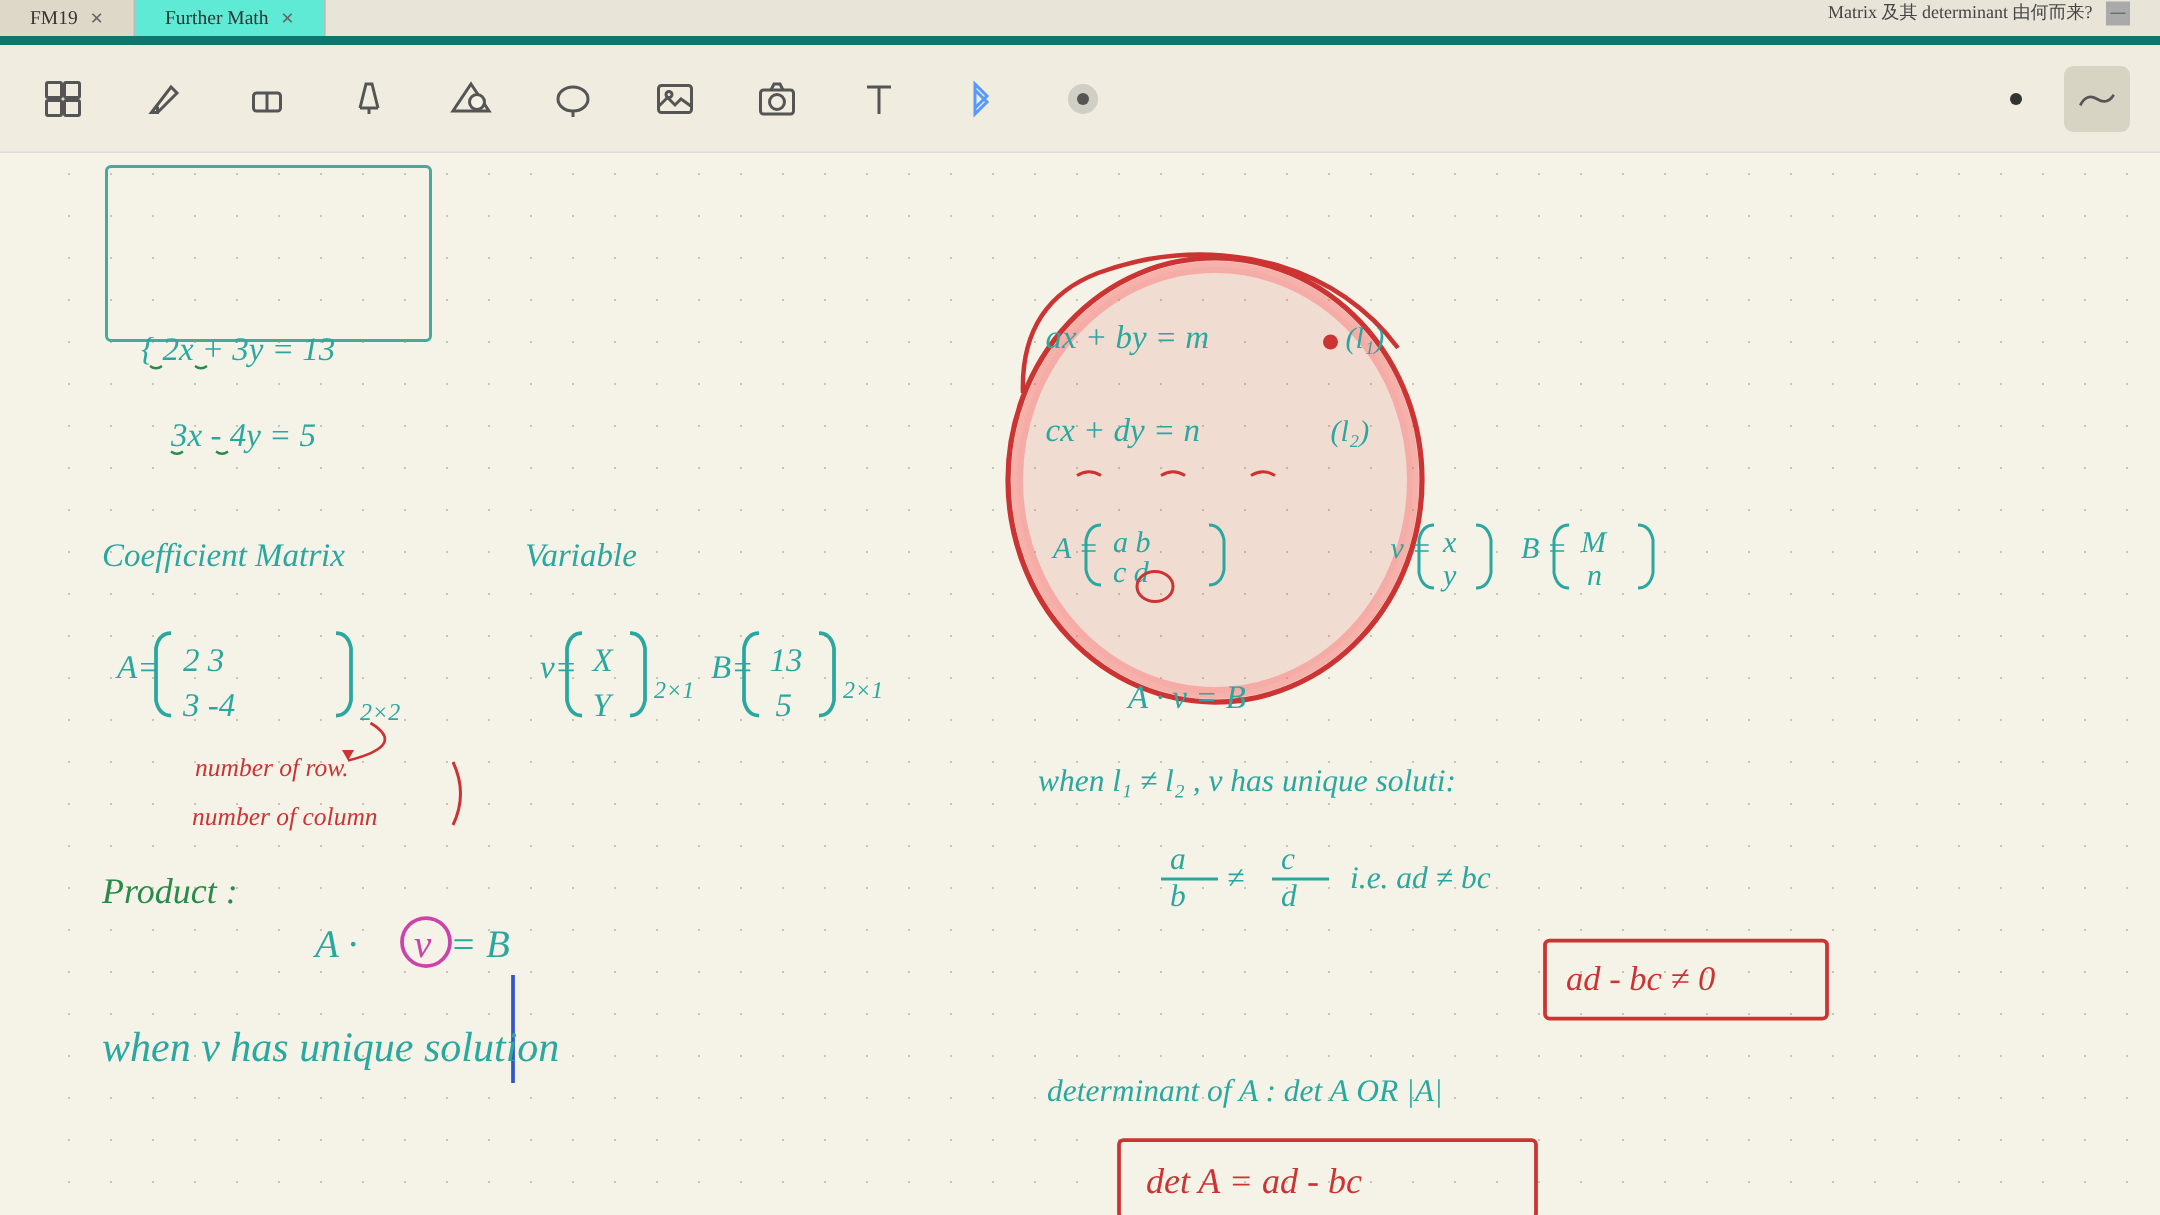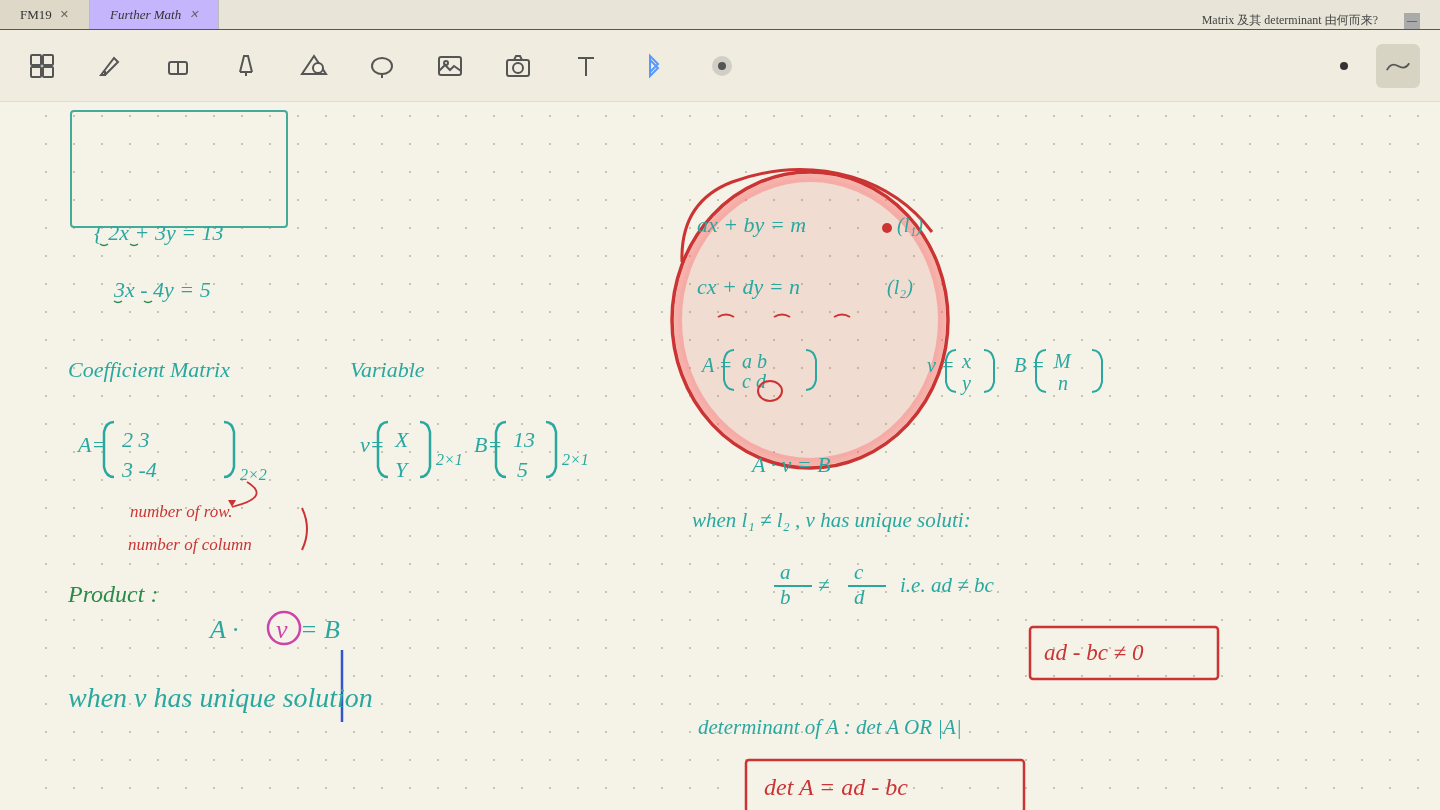--- a/index.html
+++ b/index.html
@@ -11,52 +11,51 @@
       font-family: 'Georgia', serif;
       position: relative;
     }
 
     
     .top-bar {
       width: 100%;
       height: 30px;
       background: #e8e4d8;
       display: flex;
-      align-items: flex-end;
-      border-bottom: 1px solid #0f766e;
+      align-items: flex-start;
+      border-bottom: 6px solid #0f766e;
       position: relative;
     }
     .tab {
       display: flex;
       align-items: center;
       padding: 0 20px;
       height: 100%;
       background: #ddd8c8;
       border-right: 1px solid #bbb;
       font-size: 13px;
       color: #333;
       gap: 8px;
     }
     .tab.active {
-      background: #c4b5fd;
-      font-style: italic;
+      background: #5eead4;
     }
     .tab-close {
       font-size: 11px;
       color: #666;
       cursor: pointer;
     }
     .title-bar-right {
       margin-left: auto;
       padding-right: 20px;
       font-size: 12px;
       color: #444;
       display: flex;
       align-items: center;
-      gap: 26px;
+      gap: 9px;
     }
     .minimize-btn {
       width: 16px;
       height: 16px;
       background: #aaa;
       border: none;
       cursor: pointer;
       font-size: 10px;
       color: #555;
     }

